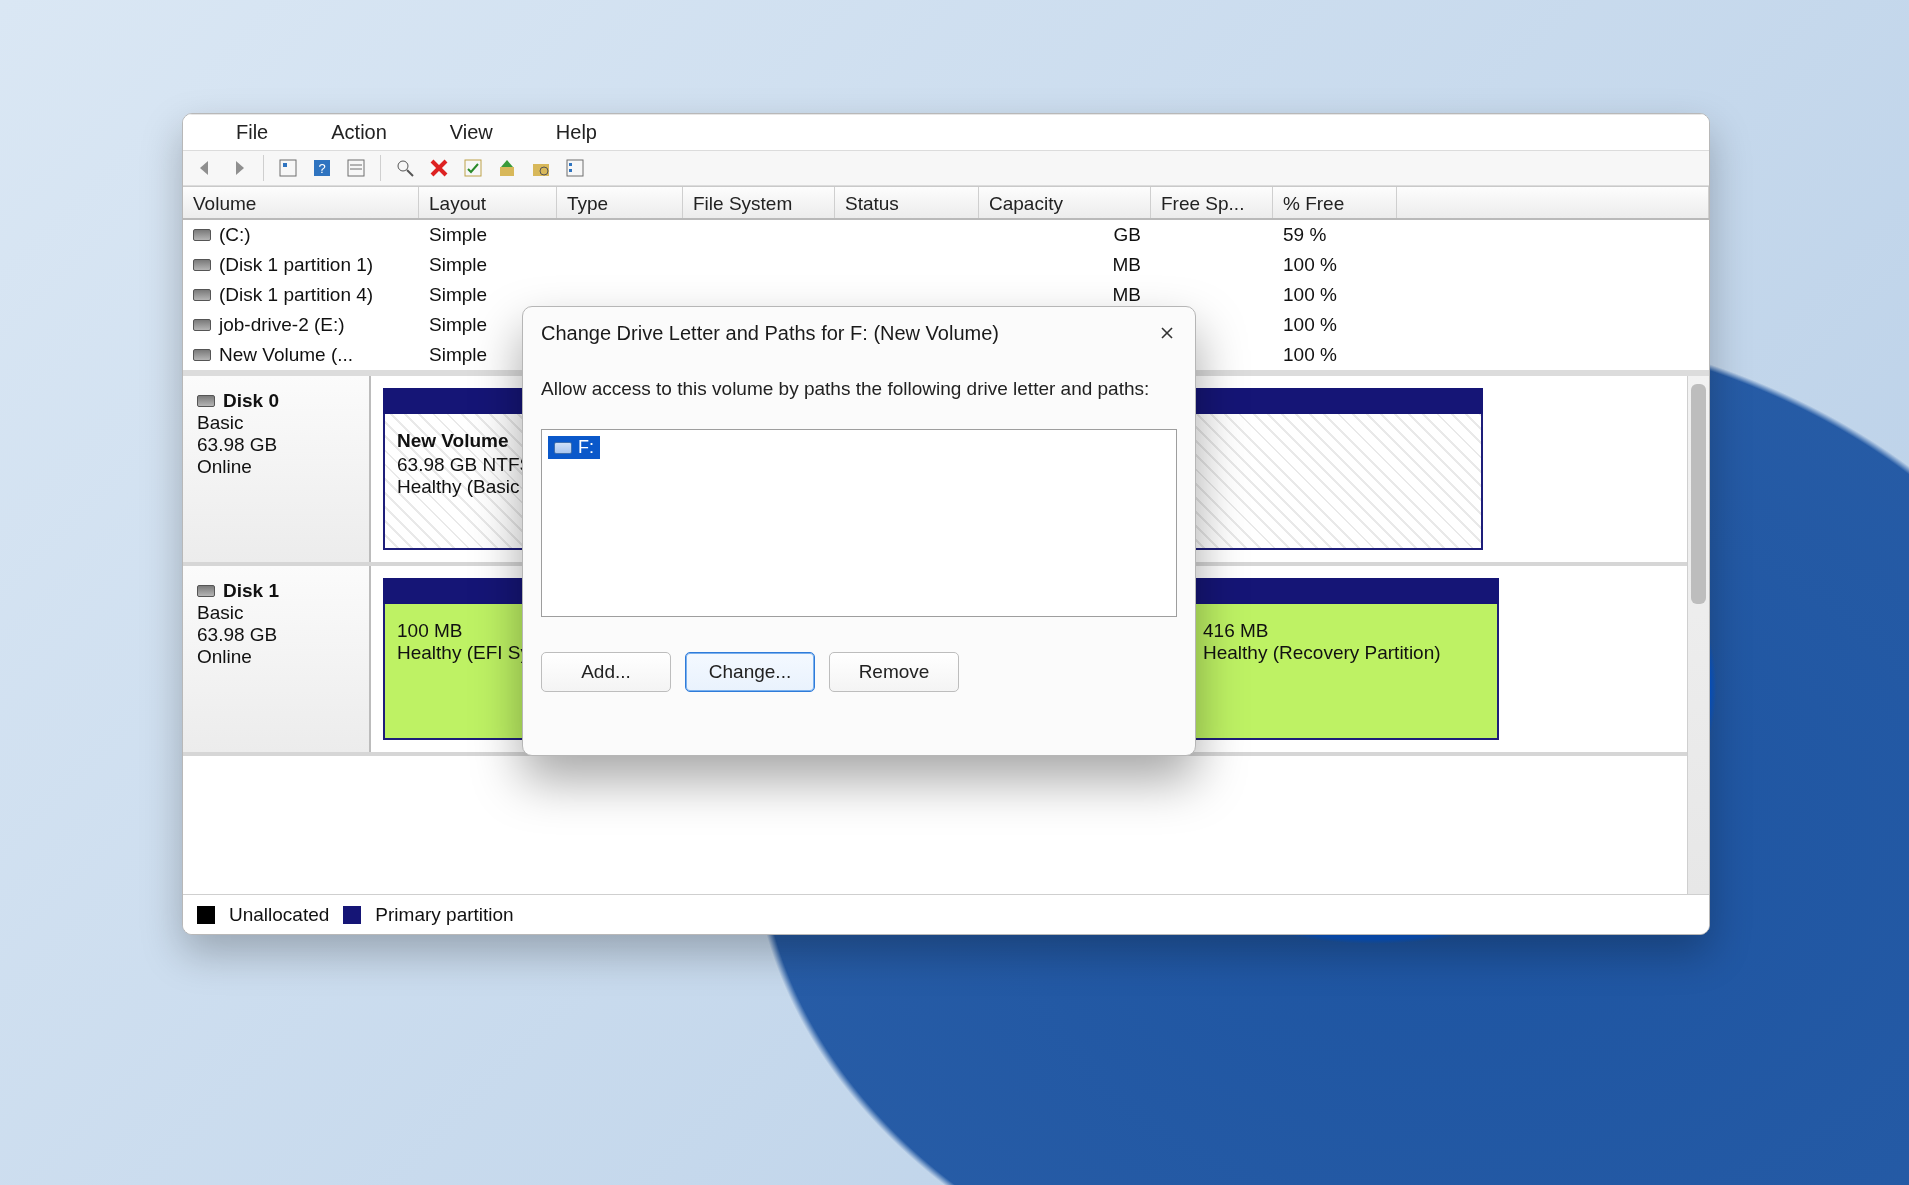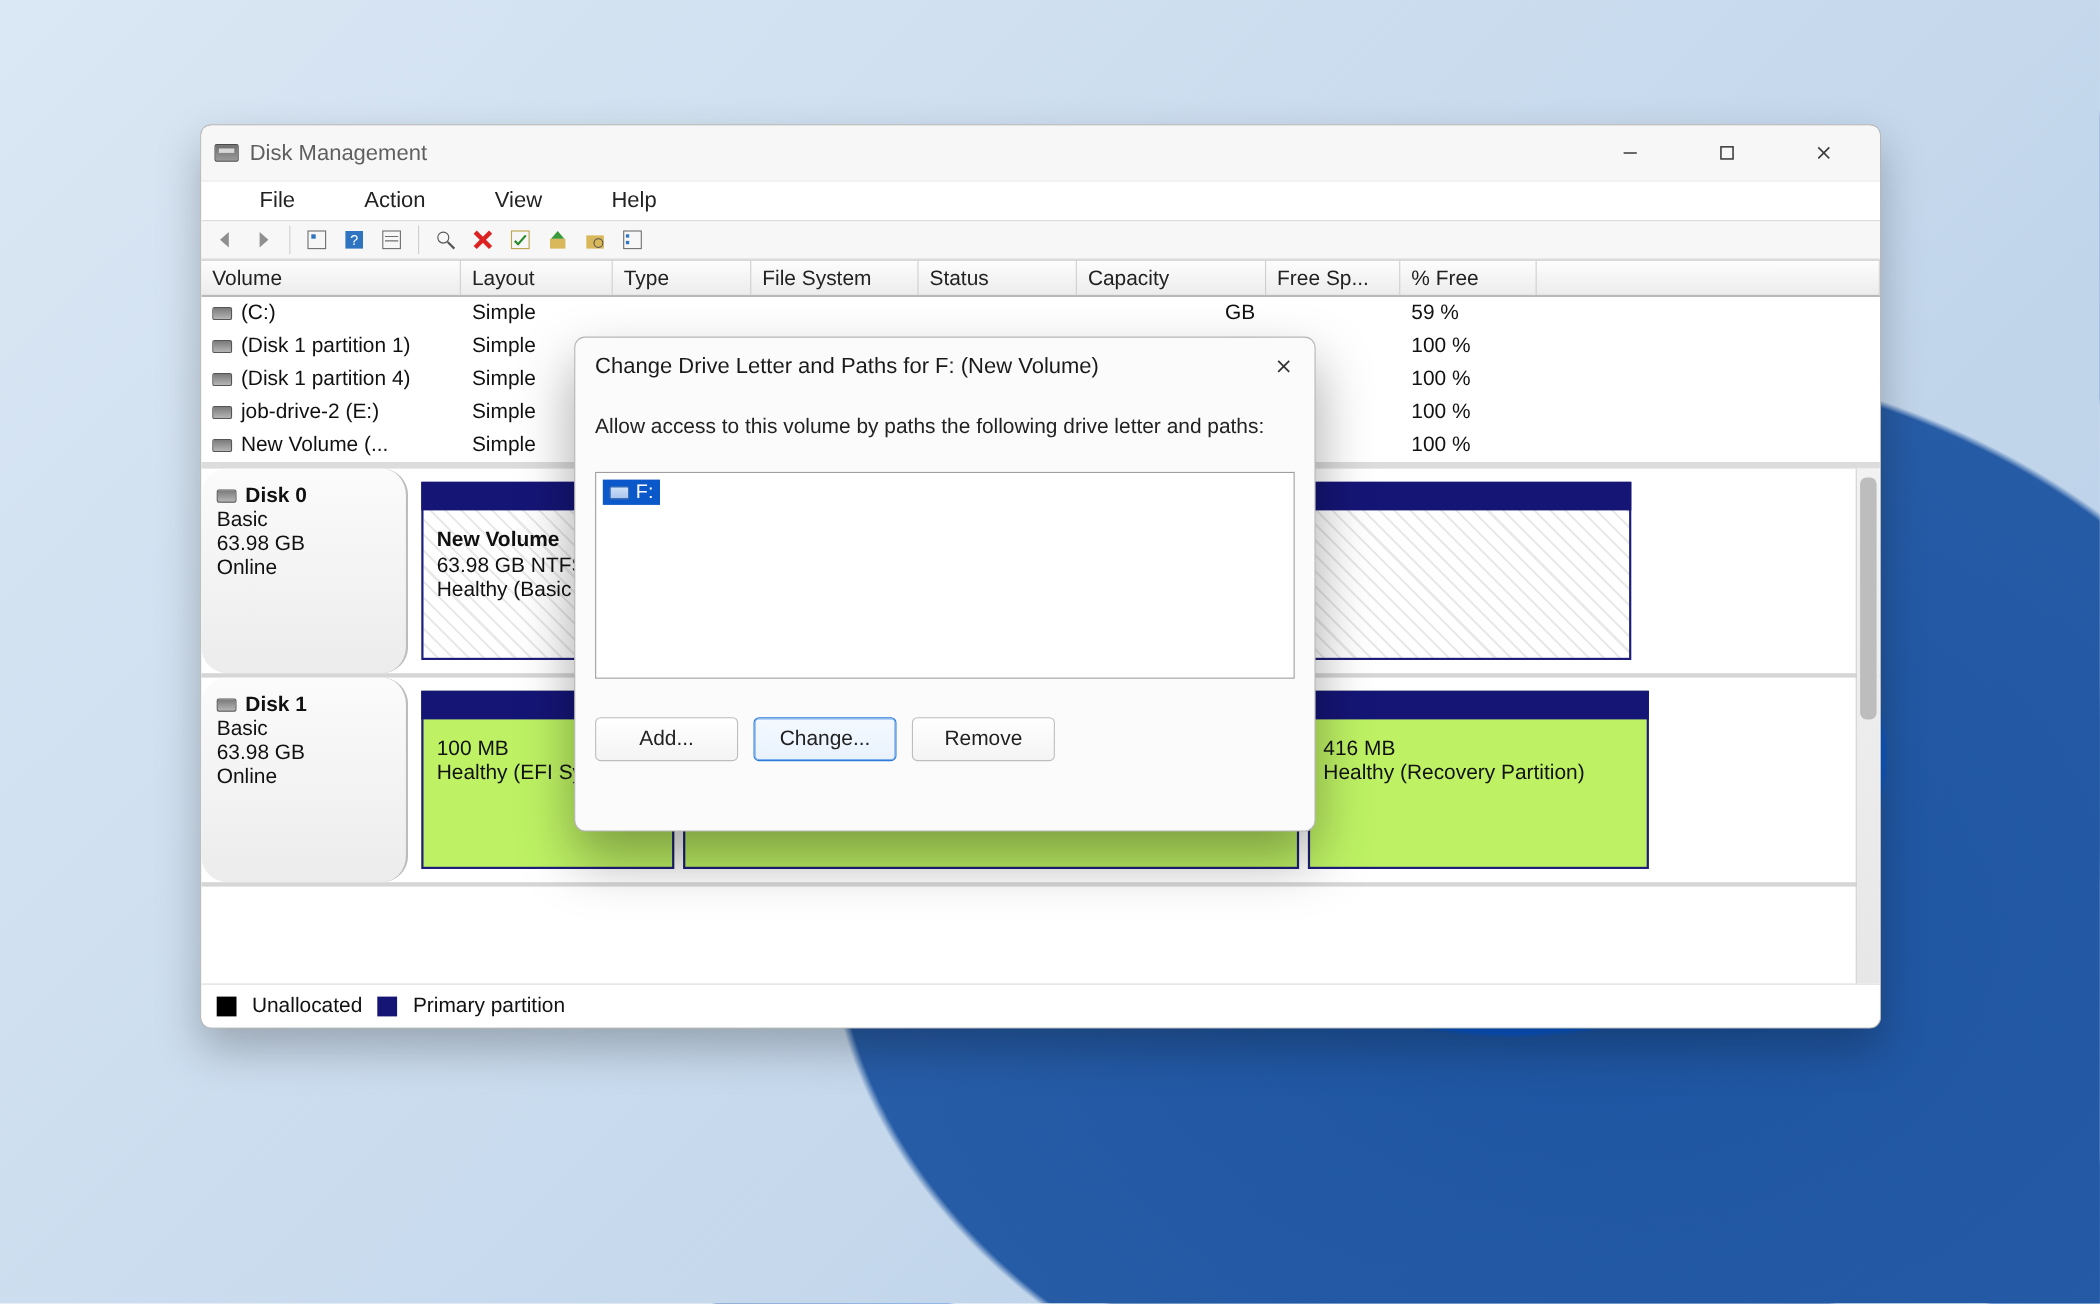--- a/index.html
+++ b/index.html
@@ -90,21 +90,21 @@
     background:#fff;
   }
   .disk-row {
     display:flex; height: 190px;
     border-bottom: 4px solid #d6d6d6;
   }
   .disk-label {
     width: 188px; flex:none;
     border-right: 2px solid #bcbcbc;
     background: linear-gradient(#fbfbfb,#ececec);
-    padding: 14px 14px; font-size:19px; color:#111;border-radius:24px;
+    padding: 14px 14px; font-size:19px; color:#111;
   }
   .disk-label .dname { font-weight:700; display:flex; align-items:center; gap:8px;}
   .disk-glyph { width:18px; height:12px; background:linear-gradient(#7a7a7a,#b5b5b5); border:1px solid #555; border-radius:2px;}
   .disk-parts { flex:1; display:flex; padding: 8px 8px 8px 8px; gap: 0; position:relative;}
   .part {
     border: 2px solid #1e1e7a;
     margin: 4px;
     display:flex; flex-direction:column;
     padding: 40px 12px 10px 12px;
     font-size: 19px; color:#111;
@@ -181,42 +181,20 @@
     font-size:19px; color:#0a3f86; display:flex; align-items:center; justify-content:center;
   }
 </style>
 </head>
 <body>
 
 <div class="bg-swirl"></div>
 
 <div class="window">
 
-  <div class="titlebar">
-    <span class="app-icon"></span>
-    <span class="title">Disk Management</span>
-    <div class="win-controls">
-      <div class="win-btn">
-          <svg viewBox="0 0 14 14">
-            <line x1="1" y1="7" x2="13" y2="7"></line>
-          </svg>
-        </div>
-      <div class="win-btn">
-          <svg viewBox="0 0 14 14">
-            <rect x="1.5" y="1.5" width="11" height="11"></rect>
-          </svg>
-        </div>
-      <div class="win-btn">
-          <svg viewBox="0 0 14 14">
-            <line x1="2" y1="2" x2="12" y2="12"></line>
-            <line x1="12" y1="2" x2="2" y2="12"></line>
-          </svg>
-        </div>
-    </div>
-  </div>
 
   <div class="menubar">
     <span>File</span>
     <span>Action</span>
     <span>View</span>
     <span>Help</span>
   </div>
 
   <div class="toolbar">
     <span class="tb-ico">

